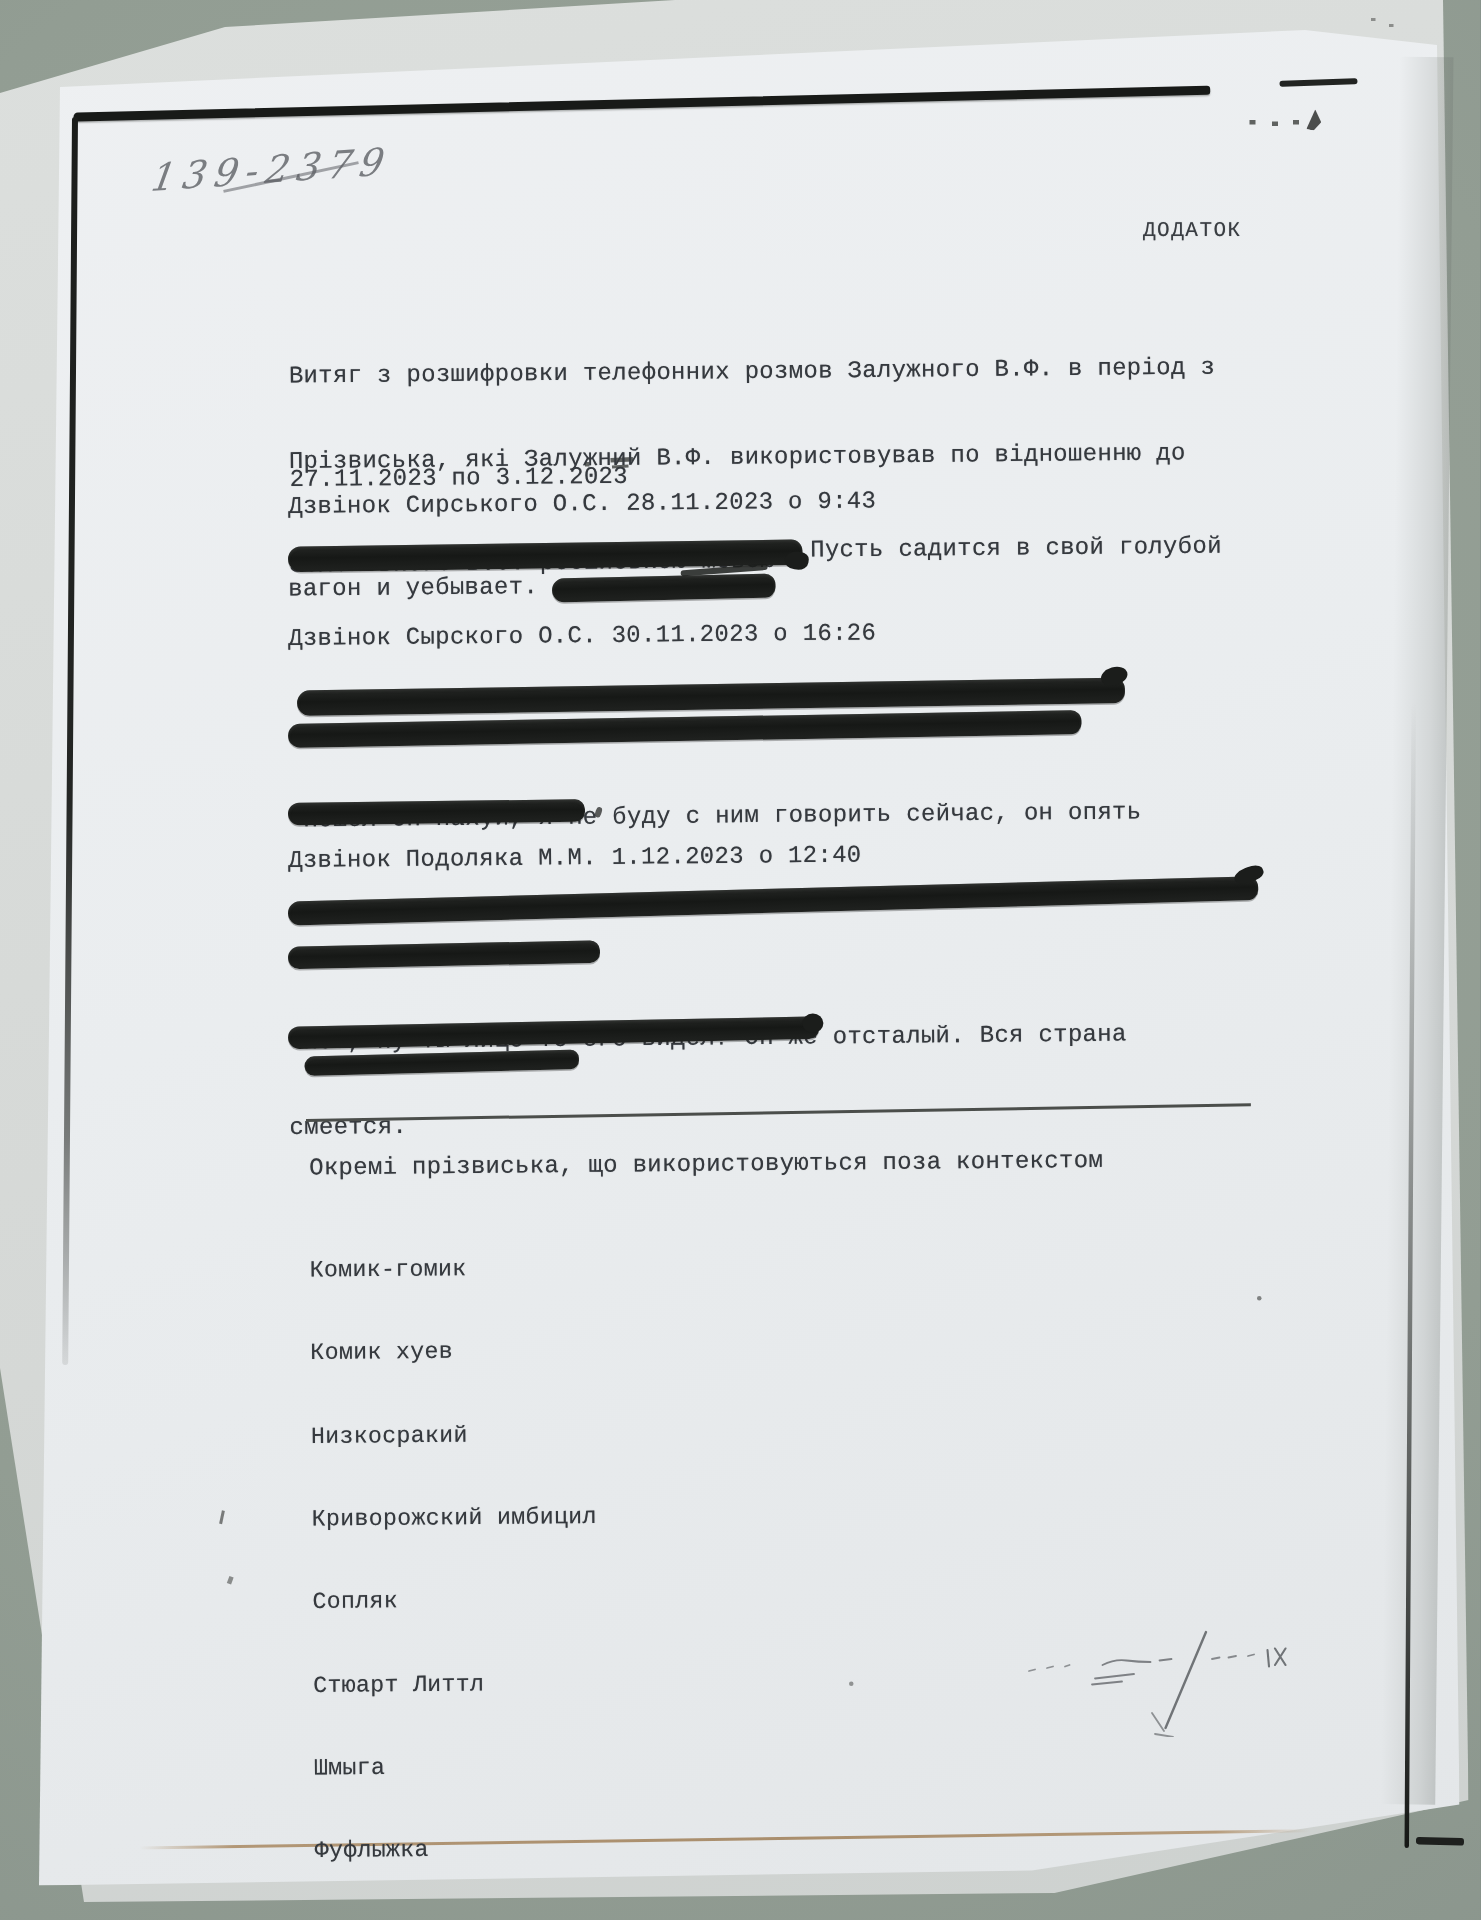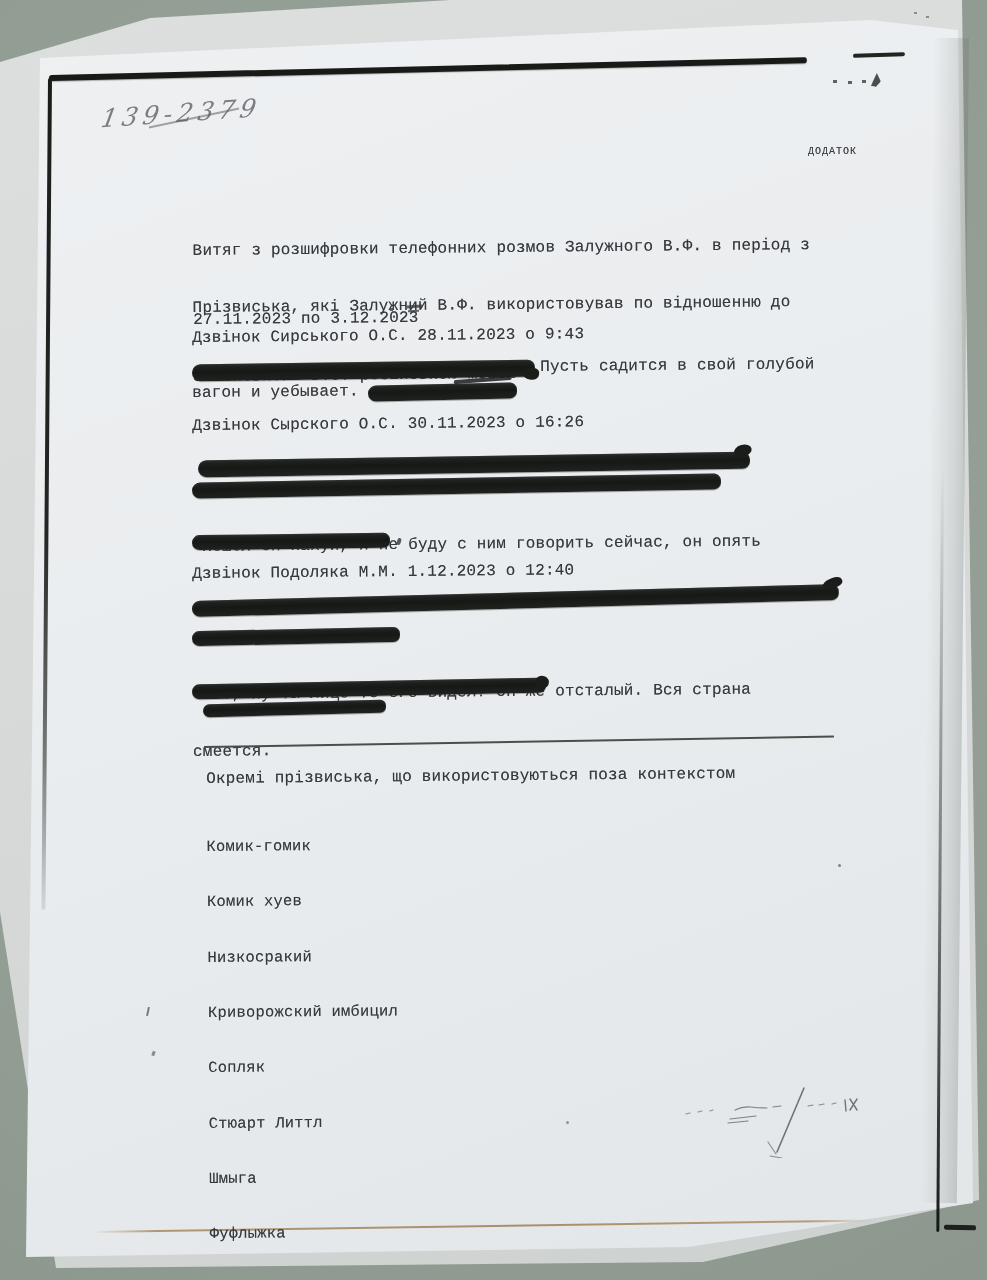--- a/index.html
+++ b/index.html
@@ -31,22 +31,22 @@
   .speck{position:absolute;background:#3c3e3c;opacity:.8;}
   
   .t{position:absolute;font-size:16px;line-height:23px;letter-spacing:.2px;color:#35393e;white-space:pre;
     transform:rotate(-.55deg);transform-origin:0 0;text-shadow:0 0 .5px rgba(53,57,62,.55);}
   .lh21{line-height:21px;}
   .lh19{line-height:19px;}
   .one{line-height:20px;}
   .hw{position:absolute;left:104px;top:104px;font-family:"DejaVu Serif",serif;font-style:italic;font-size:25px;
     letter-spacing:5px;color:#5e6166;opacity:.8;transform:rotate(-4deg) skewX(-14deg);transform-origin:0 0;}
   .hw-strike{position:absolute;left:148px;top:117px;width:92px;height:2px;background:#5e6166;opacity:.55;transform:rotate(-12deg);}
-  .dodatok{position:absolute;left:762px;top:146px;font-size:10px;letter-spacing:1px;color:#393d42;
-    text-shadow:0 0 .5px rgba(53,57,62,.55);margin-left:46px;}
+  .dodatok{position:absolute;left:762px;top:146px;font-size:14px;letter-spacing:1px;color:#393d42;
+    text-shadow:0 0 .5px rgba(53,57,62,.55);}
   .t-list{position:absolute;left:206px;top:801px;font-size:15.5px;line-height:18.45px;letter-spacing:.2px;color:#35393e;
     white-space:pre;transform:rotate(-.5deg);transform-origin:0 0;text-shadow:0 0 .5px rgba(53,57,62,.5);}
   .divider{position:absolute;left:204px;top:746px;width:630px;height:1.6px;background:#4b4e4b;transform:rotate(-.95deg);transform-origin:0 50%;}
   
   .r{position:absolute;background:linear-gradient(180deg,#242624 0%,#161816 45%,#202220 100%);
     border-radius:9px 8px 8px 9px;box-shadow:inset 0 1px 2px rgba(75,77,75,.4), 0 1px 0 rgba(25,27,25,.3);}
   .r::before,.r::after{content:"";position:absolute;background:#1b1d1b;}
   .r::before,.r::after{display:none;}
   .b1{left:192px;top:362px;width:343px;height:17px;transform:rotate(-.8deg);}
   .b1::after{display:block;right:-4px;bottom:-3px;width:16px;height:12px;border-radius:60% 40% 50% 50%;transform:rotate(8deg);}

